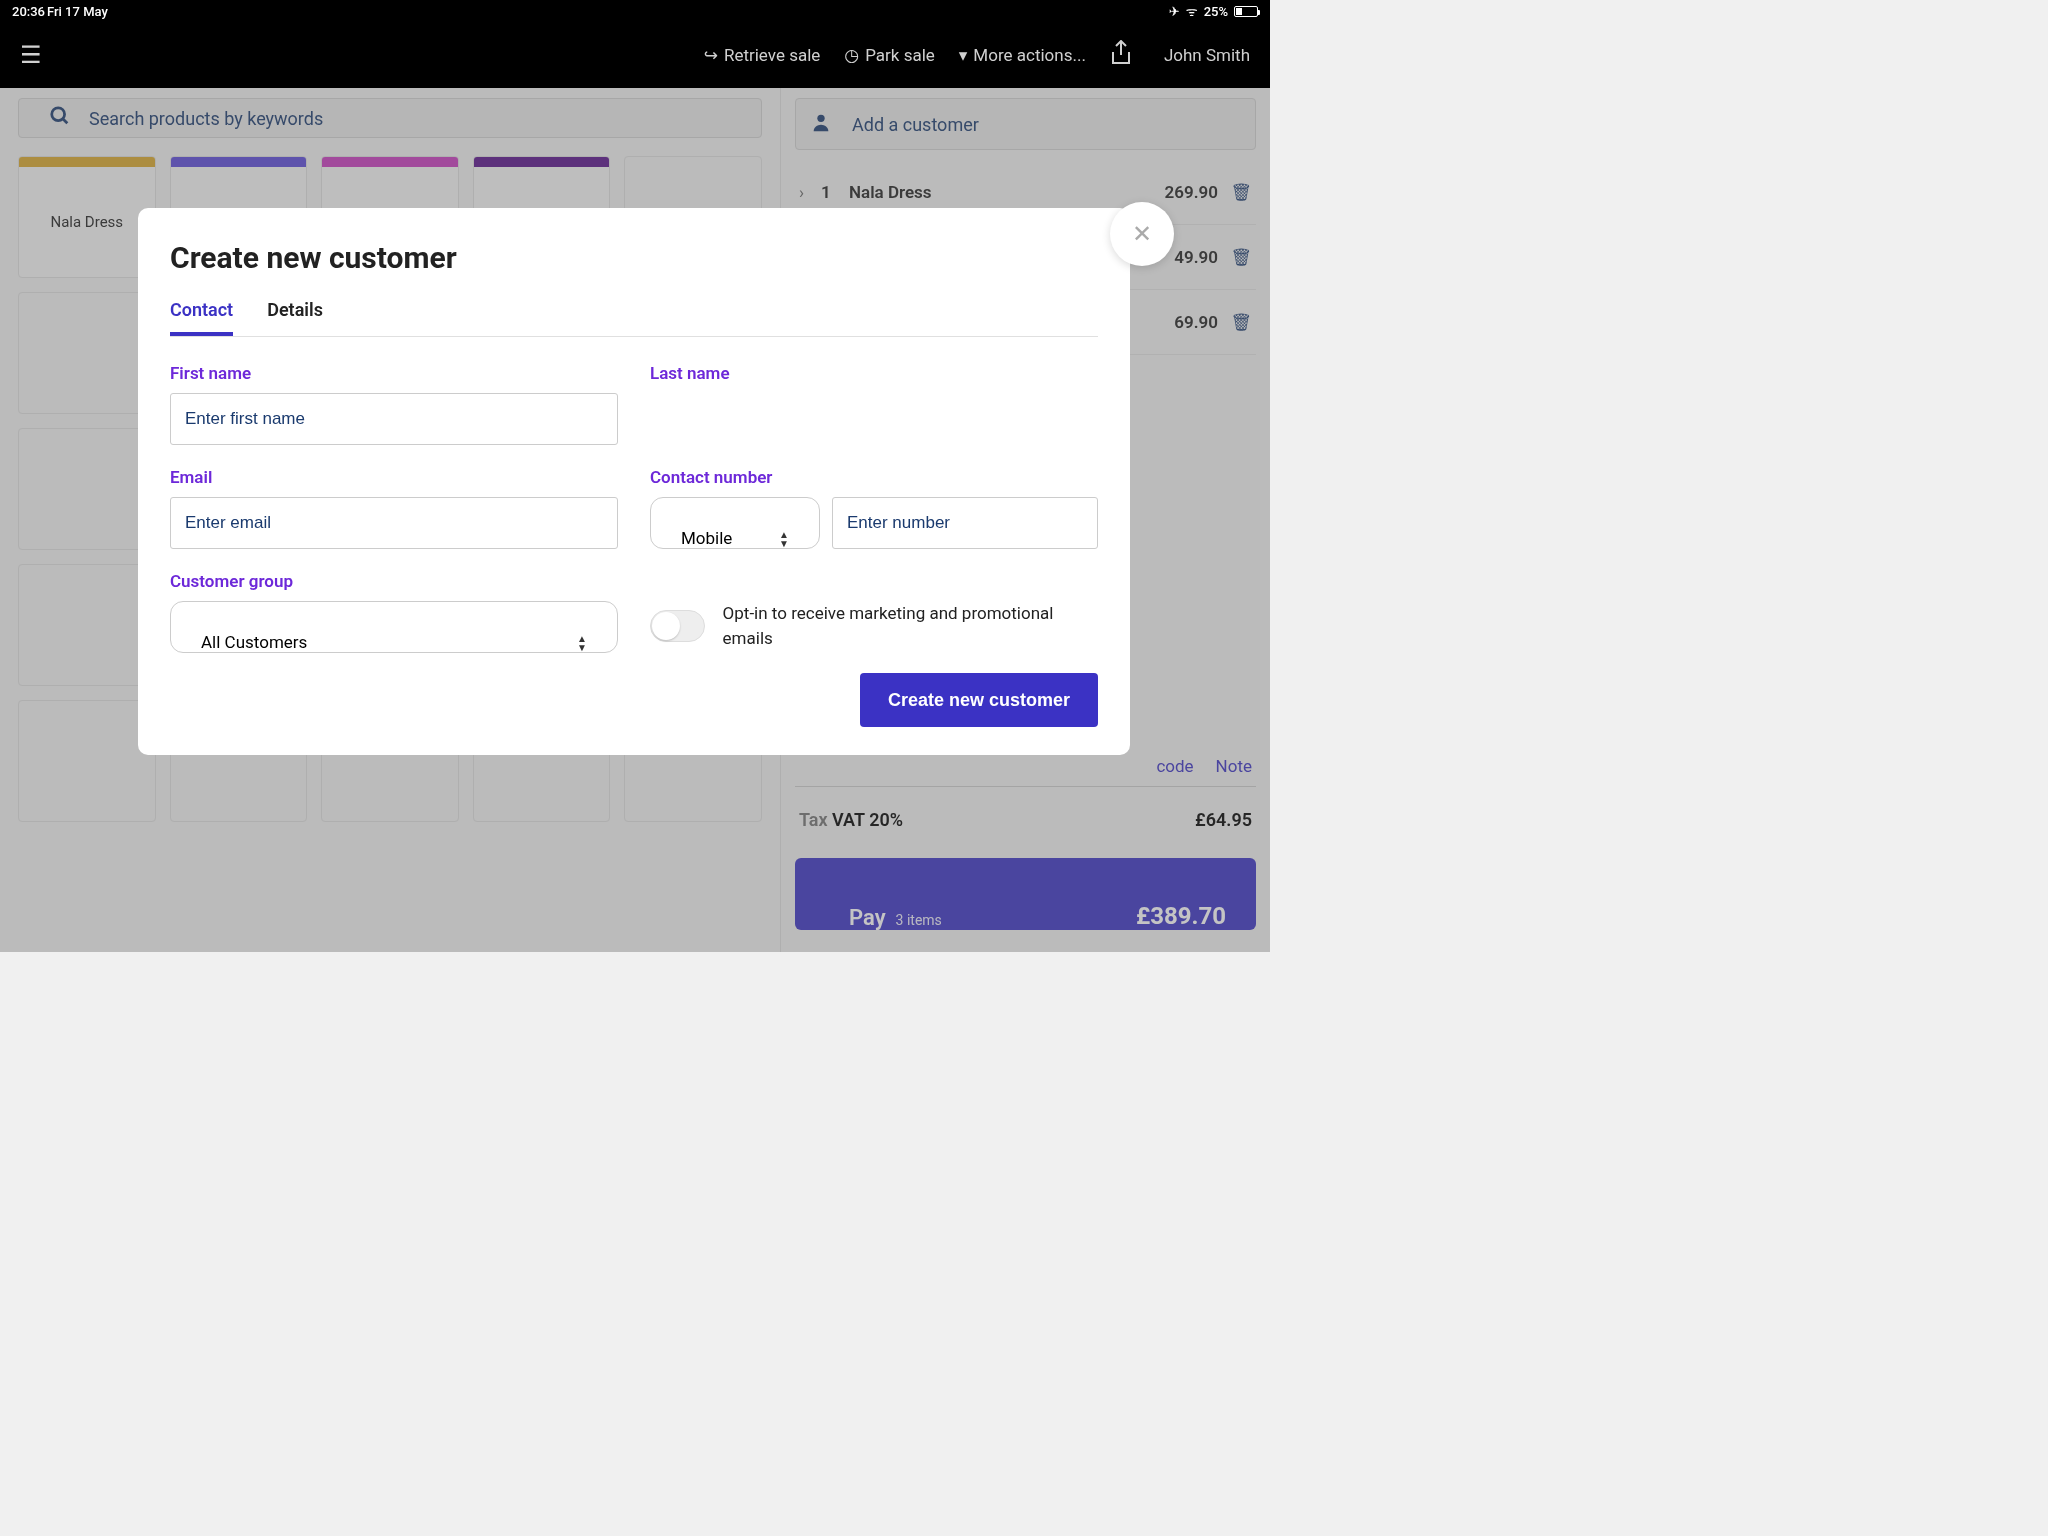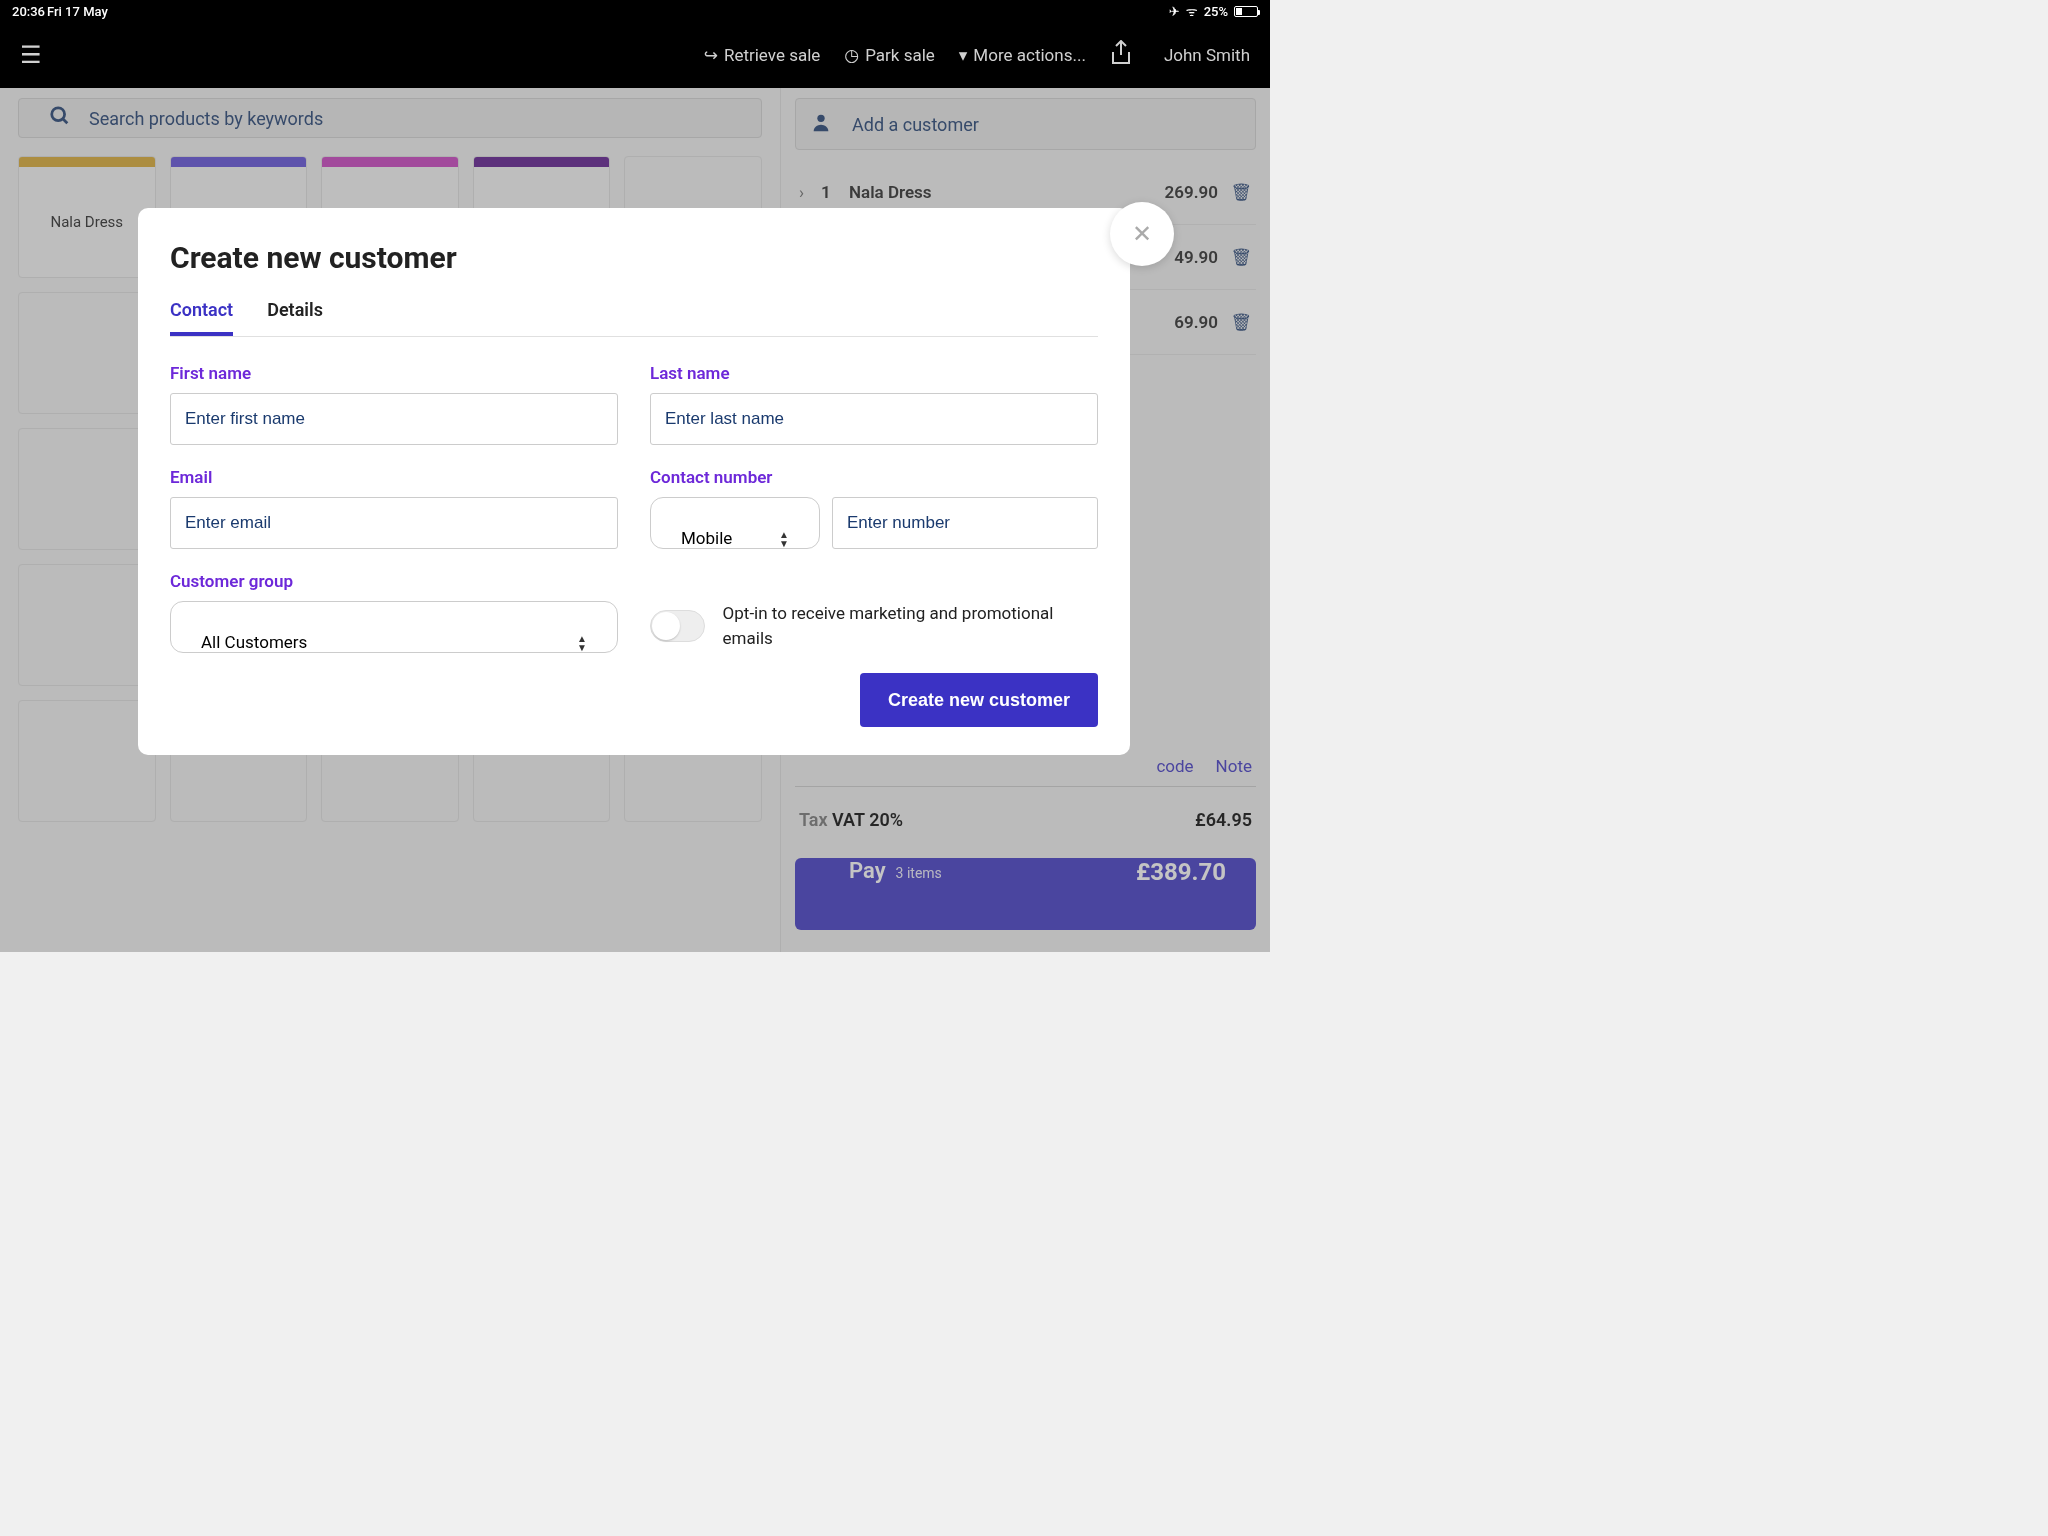--- a/index.html
+++ b/index.html
@@ -134,21 +134,21 @@
   font-size: 18px;
   font-weight: 600;
 }
 .tax-label-prefix { color: #737373; }
 .pay-btn {
   background: #3b32c4;
   color: #fff;
   border-radius: 6px;
   height: 72px;
   display: flex;
-  align-items: flex-start;
+  align-items: flex-end;
   justify-content: space-between;
   padding: 0 30px 0 54px;
   margin: 6px 0 12px;
 }
 .pay-left { display: flex; align-items: baseline; gap: 10px; }
 .pay-text { font-size: 22px; font-weight: 600; }
 .pay-items { font-size: 14px; opacity: 0.9; }
 .pay-total { font-size: 24px; font-weight: 700; }
 
 .dimmer {
@@ -455,21 +455,20 @@
     <div class="modal-tab active">Contact</div>
     <div class="modal-tab">Details</div>
   </div>
   <div class="form-grid">
     <div class="form-group">
       <label class="form-label">First name</label>
       <input class="form-input" placeholder="Enter first name" style="">
     </div>
     <div class="form-group">
       <label class="form-label">Last name</label>
-      <input class="form-input" placeholder="Enter last name" style="">
     </div>
     <div class="form-group">
       <label class="form-label">Email</label>
       <input class="form-input" placeholder="Enter email" style="">
     </div>
     <div class="form-group">
       <label class="form-label">Contact number</label>
       <div class="contact-split">
         <div class="select-box">
           <span>Mobile</span>

